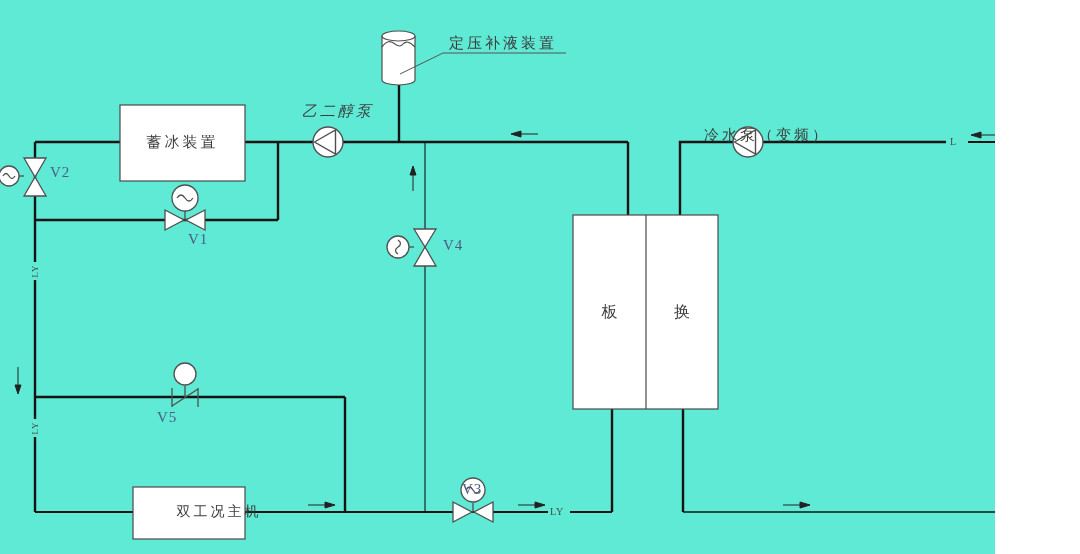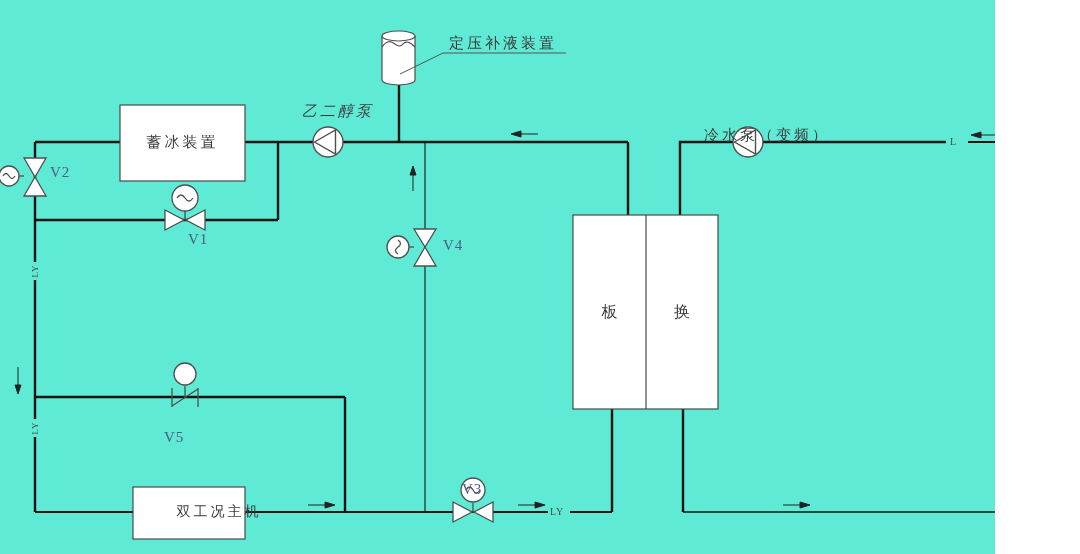--- a/index.html
+++ b/index.html
@@ -172,20 +172,20 @@
 <div class="lbl cn-big ctr" style="left:573px;top:304px;width:73px;">板</div>
 
 <div class="lbl cn-big ctr" style="left:646px;top:304px;width:72px;">换</div>
 
 <div class="lbl cn ctr" style="left:133px;top:505px;width:112px;font-size:14px;padding-left:30px;">双工况主机</div>
 
 <div class="lbl vtag" style="left:188px;top:232px;">V1</div>
 <div class="lbl vtag" style="left:50px;top:165px;">V2</div>
 <div class="lbl vtag" style="left:462px;top:482px;">V3</div>
 <div class="lbl vtag" style="left:443px;top:238px;">V4</div>
-<div class="lbl vtag" style="left:164px;top:410px;margin-top:20px;">V5</div>
+<div class="lbl vtag" style="left:157px;top:410px;">V5</div>
 
 <div class="lbl ptag" style="left:950px;top:137px;">L</div>
 <div class="lbl ptag" style="left:550px;top:507px;">LY</div>
 <div class="lbl ptag rot" style="left:35px;top:271px;">LY</div>
 <div class="lbl ptag rot" style="left:35px;top:428px;">LY</div>
 
 </div>
 
 </body></html>

